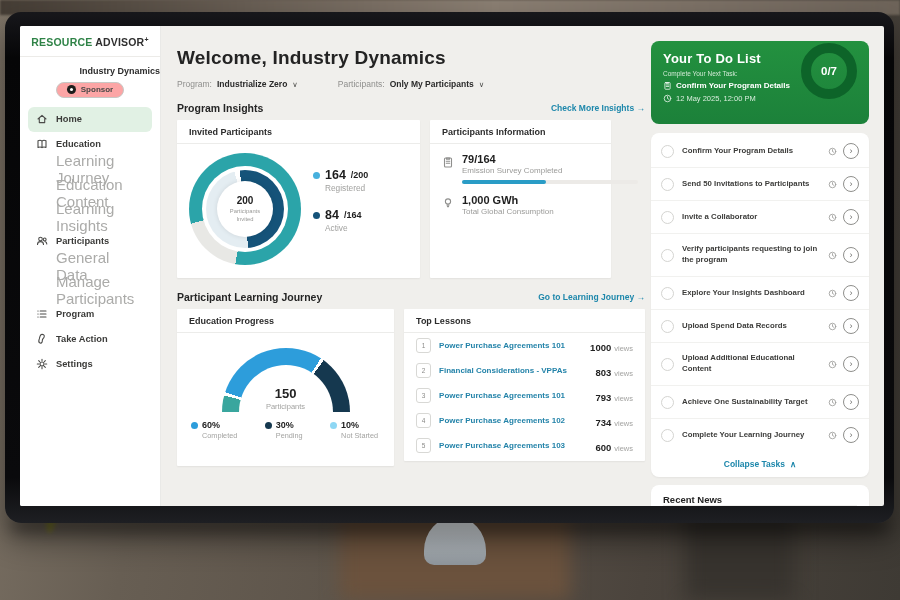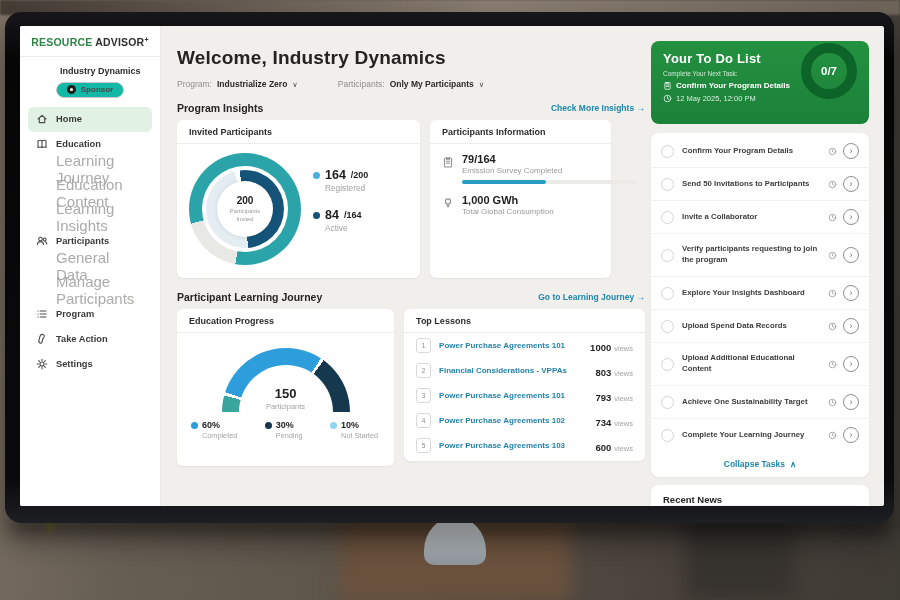--- a/index.html
+++ b/index.html
@@ -26,23 +26,23 @@
     box-shadow:0 16px 30px rgba(0,0,0,.45);}
   .screen{position:absolute;left:20px;top:26px;width:864px;height:480px;background:#f0efec;
     overflow:hidden;display:flex;border-radius:2px;}
 
   
   .sidebar{width:141px;min-width:141px;background:#fff;border-right:1px solid #e9e9e7;
     padding-top:9px;box-sizing:border-box;}
   .logo{text-align:center;font-size:10.5px;font-weight:bold;letter-spacing:.2px;}
   .logo .g{color:#2f8347;} .logo .d{color:#2f2f2f;} .logo sup{font-size:7px;}
   .side-divider{height:1px;background:#ecebe8;margin:8px 0 9px;}
-  .org{text-align:left;font-size:9px;font-weight:bold;color:#2c2c2c;margin-left:40px;}
+  .org{text-align:right;font-size:9px;font-weight:bold;color:#2c2c2c;}
   .sponsor{display:flex;align-items:center;gap:5px;margin:6px auto 9px;width:max-content;
-    border:1px solid #c8c8c5;border-radius:10px;padding:2.5px 10px;background:#14b8a6;}
+    border:1px solid #c8c8c5;border-radius:10px;padding:2.5px 10px;background:#fca5a5;}
   .sponsor-dot{width:9px;height:9px;border-radius:50%;background:#1d1d1b;position:relative;}
   .sponsor-dot::after{content:"";position:absolute;left:3px;top:3px;width:3px;height:3px;border-radius:50%;background:#fff;}
   .sponsor-label{font-size:8px;font-weight:600;color:#49494 7;color:#494947;}
   .menu{padding:0 8px;}
   .mi{display:flex;align-items:center;gap:8px;height:25px;padding:0 8px;border-radius:6px;
     font-size:9.3px;font-weight:bold;color:#3b3b39;cursor:default;}
   .mi.active{background:#e1f1e4;}
   .mi.sub{padding-left:28px;height:24px;font-weight:normal;font-size:15px;color:#ababa9;justify-content:flex-end;}
   .ico{stroke:currentColor;fill:none;stroke-width:1.1;stroke-linecap:round;stroke-linejoin:round;}
   .mi .ico{width:12px;height:12px;color:#4b4b49;flex:none;}
@@ -52,21 +52,21 @@
   .welcome{font-size:19px;font-weight:bold;color:#232323;margin:9px 0 0;letter-spacing:.2px;}
   .filters{display:flex;gap:40px;margin-top:10px;align-items:center;}
   .f-item{display:flex;align-items:center;}
   .f-label{font-size:8.5px;color:#8f8f8d;}
   .f-value{font-size:8.5px;font-weight:bold;color:#2a2a2a;margin-left:5px;}
   .chev{font-size:7.5px;color:#4f4f4d;margin-left:5px;}
   .sec-row{display:flex;justify-content:space-between;align-items:center;margin-top:13px;width:468px;}
   .sec-title{font-size:10.5px;font-weight:bold;color:#252525;}
   .sec-link{font-size:8.5px;font-weight:bold;color:#1d87ab;cursor:pointer;}
   .cards{display:flex;gap:10px;margin-top:6px;}
-  .card{background:#fff;border-radius:6px;box-shadow:0 1px 2px rgba(0,0,0,.06);box-sizing:border-box;}
+  .card{background:#fff;border-radius:1px;box-shadow:0 1px 2px rgba(0,0,0,.06);box-sizing:border-box;}
   .card-title{padding:7px 12px 6px;font-size:9px;font-weight:bold;color:#2c2c2c;border-bottom:1px solid #ececea;}
 
   .card-invited{width:243px;height:158px;}
   .inv-body{display:flex;}
   .donut-wrap{position:relative;width:112px;height:112px;margin:9px 0 0 12px;flex:none;}
   .d-outer{position:absolute;inset:0;border-radius:50%;}
   .d-hole1{position:absolute;inset:13px;border-radius:50%;background:#fff;}
   .d-inner{position:absolute;inset:17px;border-radius:50%;}
   .d-core{position:absolute;inset:28px;border-radius:50%;background:#fff;box-shadow:0 0 5px rgba(0,0,0,.10);
     display:flex;flex-direction:column;align-items:center;justify-content:center;}

